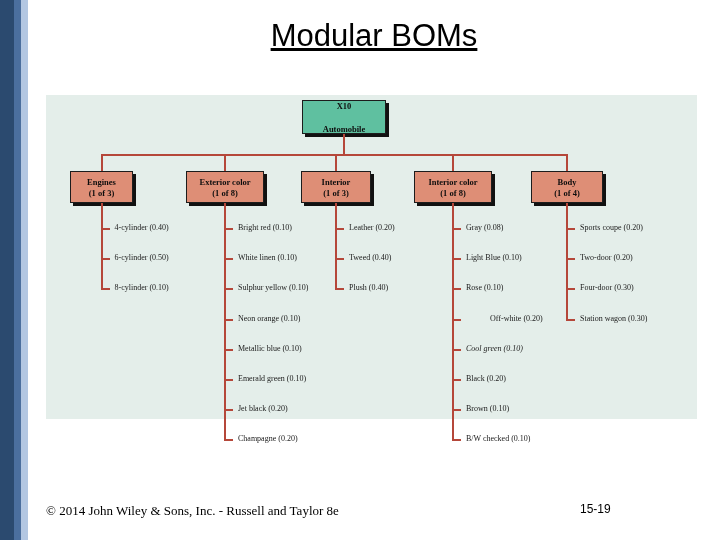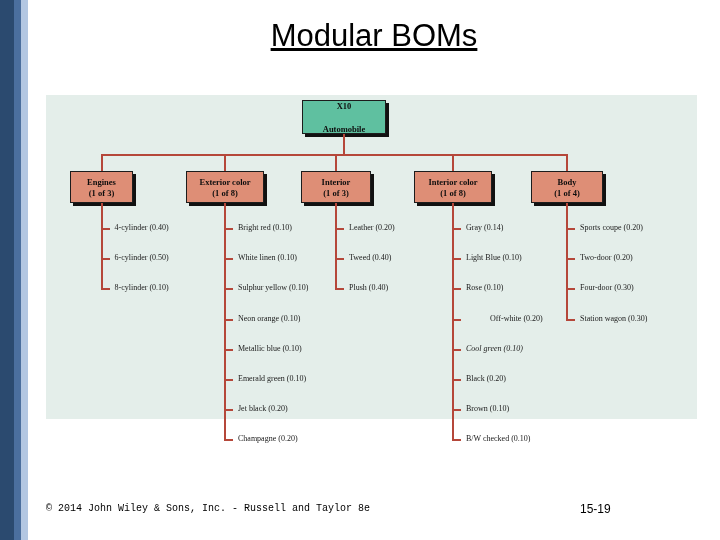--- a/index.html
+++ b/index.html
@@ -90,23 +90,23 @@
     line-height: 9px;
     color: #1a1a1a;
     font-family: "Liberation Serif", serif;
     white-space: nowrap;
   }
 
   
   #footer-copyright {
     position: absolute;
     left: 46px; top: 503px;
-    font-size: 10px;
+    font-size: 13px;
     color: #000000;
-    font-family: Liberation Mono, monospace;
+    font-family: Liberation Serif, serif;
   }
   #footer-page {
     position: absolute;
     left: 580px; top: 502px;
     font-size: 12px;
     color: #000000;
     font-family: "Liberation Sans", sans-serif;
   }
 </style>
 </head>
@@ -173,21 +173,21 @@
     <div class="leaf" style="left: 303px; top: 158.2px;">Tweed (0.40)</div>
     <div class="conn conn-h" style="left: 289px; top: 193.4px; width: 9px; background: rgb(181, 71, 58);"></div>
     <div class="leaf" style="left: 303px; top: 188.4px;">Plush (0.40)</div>
     <div class="conn conn-v" style="left: 406px; top: 59px; height: 17px; background: rgb(181, 71, 58);"></div>
     <div class="node-box node-module" style="left: 368px; top: 76px; width: 78px; height: 32px; background: rgb(222, 142, 118);">
       <span class="line1">Interior color</span>
       <span class="line2">(1 of 8)</span>
     </div>
     <div class="conn conn-v" style="left: 406px; top: 108px; height: 236.4px; background: rgb(181, 71, 58);"></div>
     <div class="conn conn-h" style="left: 406px; top: 133px; width: 9px; background: rgb(181, 71, 58);"></div>
-    <div class="leaf" style="left: 420px; top: 128px;">Gray (0.14)</div>
+    <div class="leaf" style="left: 420px; top: 128px;">Gray (0.08)</div>
     <div class="conn conn-h" style="left: 406px; top: 163.2px; width: 9px; background: rgb(181, 71, 58);"></div>
     <div class="leaf" style="left: 420px; top: 158.2px;">Light Blue (0.10)</div>
     <div class="conn conn-h" style="left: 406px; top: 193.4px; width: 9px; background: rgb(181, 71, 58);"></div>
     <div class="leaf" style="left: 420px; top: 188.4px;">Rose (0.10)</div>
     <div class="conn conn-h" style="left: 406px; top: 223.6px; width: 9px; background: rgb(181, 71, 58);"></div>
     <div class="leaf" style="left: 420px; top: 218.6px; margin-left: 24px;">Off-white (0.20)</div>
     <div class="conn conn-h" style="left: 406px; top: 253.8px; width: 9px; background: rgb(181, 71, 58);"></div>
     <div class="leaf" style="left: 420px; top: 248.8px; font-style: italic;">Cool green (0.10)</div>
     <div class="conn conn-h" style="left: 406px; top: 284px; width: 9px; background: rgb(181, 71, 58);"></div>
     <div class="leaf" style="left: 420px; top: 279px;">Black (0.20)</div>

